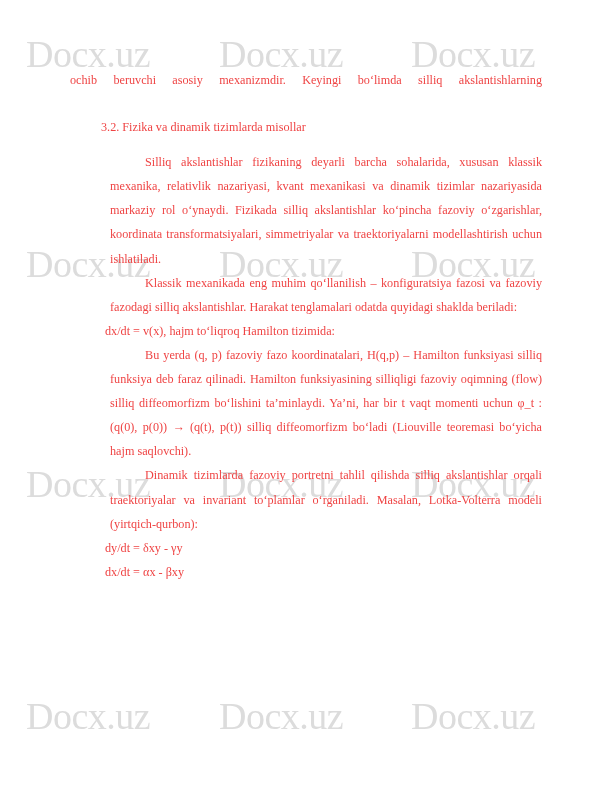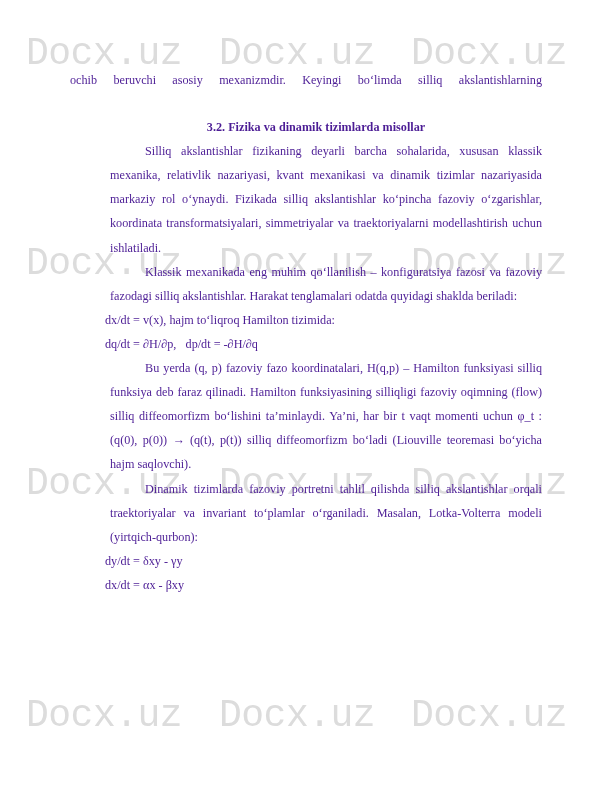--- a/index.html
+++ b/index.html
@@ -5,36 +5,36 @@
   html, body { margin: 0; padding: 0; background: #ffffff; }
   body { width: 612px; height: 792px; position: relative; overflow: hidden; }
   .page {
     position: absolute; left: 0; top: 0; width: 612px; height: 792px; background: #fff;
   }
   .watermark-row {
     position: absolute; left: 0; width: 612px; height: 40px;
   }
   .wm {
     position: absolute; top: 0;
-    font-family: Liberation Mono, monospace;
+    font-family: Liberation Serif, serif;
     font-size: 38px; line-height: 40px; color: #dcdcdc;
     letter-spacing: -0.5px; white-space: nowrap;
   }
   .content {
     position: absolute; left: 70px; top: 68px; width: 472px;
     font-family: "Liberation Serif", "DejaVu Serif", serif;
-    font-size: 12.2px; line-height: 24.1px; color: #4c1d95;
+    font-size: 12.2px; line-height: 24.1px; color: #ef4444;
   }
   .p { margin: 0; text-align: justify; }
   .p.indent { text-indent: 35px; margin-left: 40px; }
   .p.eq { padding-left: 35px; text-align: left; }
   .p.last { text-align-last: left; }
   .justify-full { text-align-last: justify; }
   .heading {
-    margin: 0; margin-top: 23px; text-align: center; font-weight: bold;
+    margin: 11px; margin-top: 23px; font-weight: normal;
     padding-left: 20px;
   }
 </style>
 </head>
 <body>
 
 <div class="page">
 
   <div class="watermark-row" style="top:34px;">
     <span class="wm" style="left:26px;">Docx.uz</span>
@@ -58,19 +58,18 @@
   </div>
 
   <div class="content">
     <p class="p justify-full">ochib beruvchi asosiy mexanizmdir. Keyingi bo‘limda silliq akslantishlarning</p>
 
     <h2 class="p heading" style="font-size:12.2px;">3.2. Fizika va dinamik tizimlarda misollar</h2>
 
     <p class="p indent last">Silliq akslantishlar fizikaning deyarli barcha sohalarida, xususan klassik mexanika, relativlik nazariyasi, kvant mexanikasi va dinamik tizimlar nazariyasida markaziy rol o‘ynaydi. Fizikada silliq akslantishlar ko‘pincha fazoviy o‘zgarishlar, koordinata transformatsiyalari, simmetriyalar va traektoriyalarni modellashtirish uchun ishlatiladi.</p>
     <p class="p indent last">Klassik mexanikada eng muhim qo‘llanilish – konfiguratsiya fazosi va fazoviy fazodagi silliq akslantishlar. Harakat tenglamalari odatda quyidagi shaklda beriladi:</p>
     <p class="p eq">dx/dt = v(x), hajm to‘liqroq Hamilton tizimida:</p>
-    <p class="p eq" style="white-space:pre;">dq/dt = ∂H/∂p,   dp/dt = -∂H/∂q</p>
     <p class="p indent last">Bu yerda (q, p) fazoviy fazo koordinatalari, H(q,p) – Hamilton funksiyasi silliq funksiya deb faraz qilinadi. Hamilton funksiyasining silliqligi fazoviy oqimning (flow) silliq diffeomorfizm bo‘lishini ta’minlaydi. Ya’ni, har bir t vaqt momenti uchun φ_t : (q(0), p(0)) → (q(t), p(t)) silliq diffeomorfizm bo‘ladi (Liouville teoremasi bo‘yicha hajm saqlovchi).</p>
     <p class="p indent last">Dinamik tizimlarda fazoviy portretni tahlil qilishda silliq akslantishlar orqali traektoriyalar va invariant to‘plamlar o‘rganiladi. Masalan, Lotka-Volterra modeli (yirtqich-qurbon):</p>
     <p class="p eq">dy/dt = δxy - γy</p>
     <p class="p eq">dx/dt = αx - βxy</p>
   </div>
 </div>
 
 </body></html>

